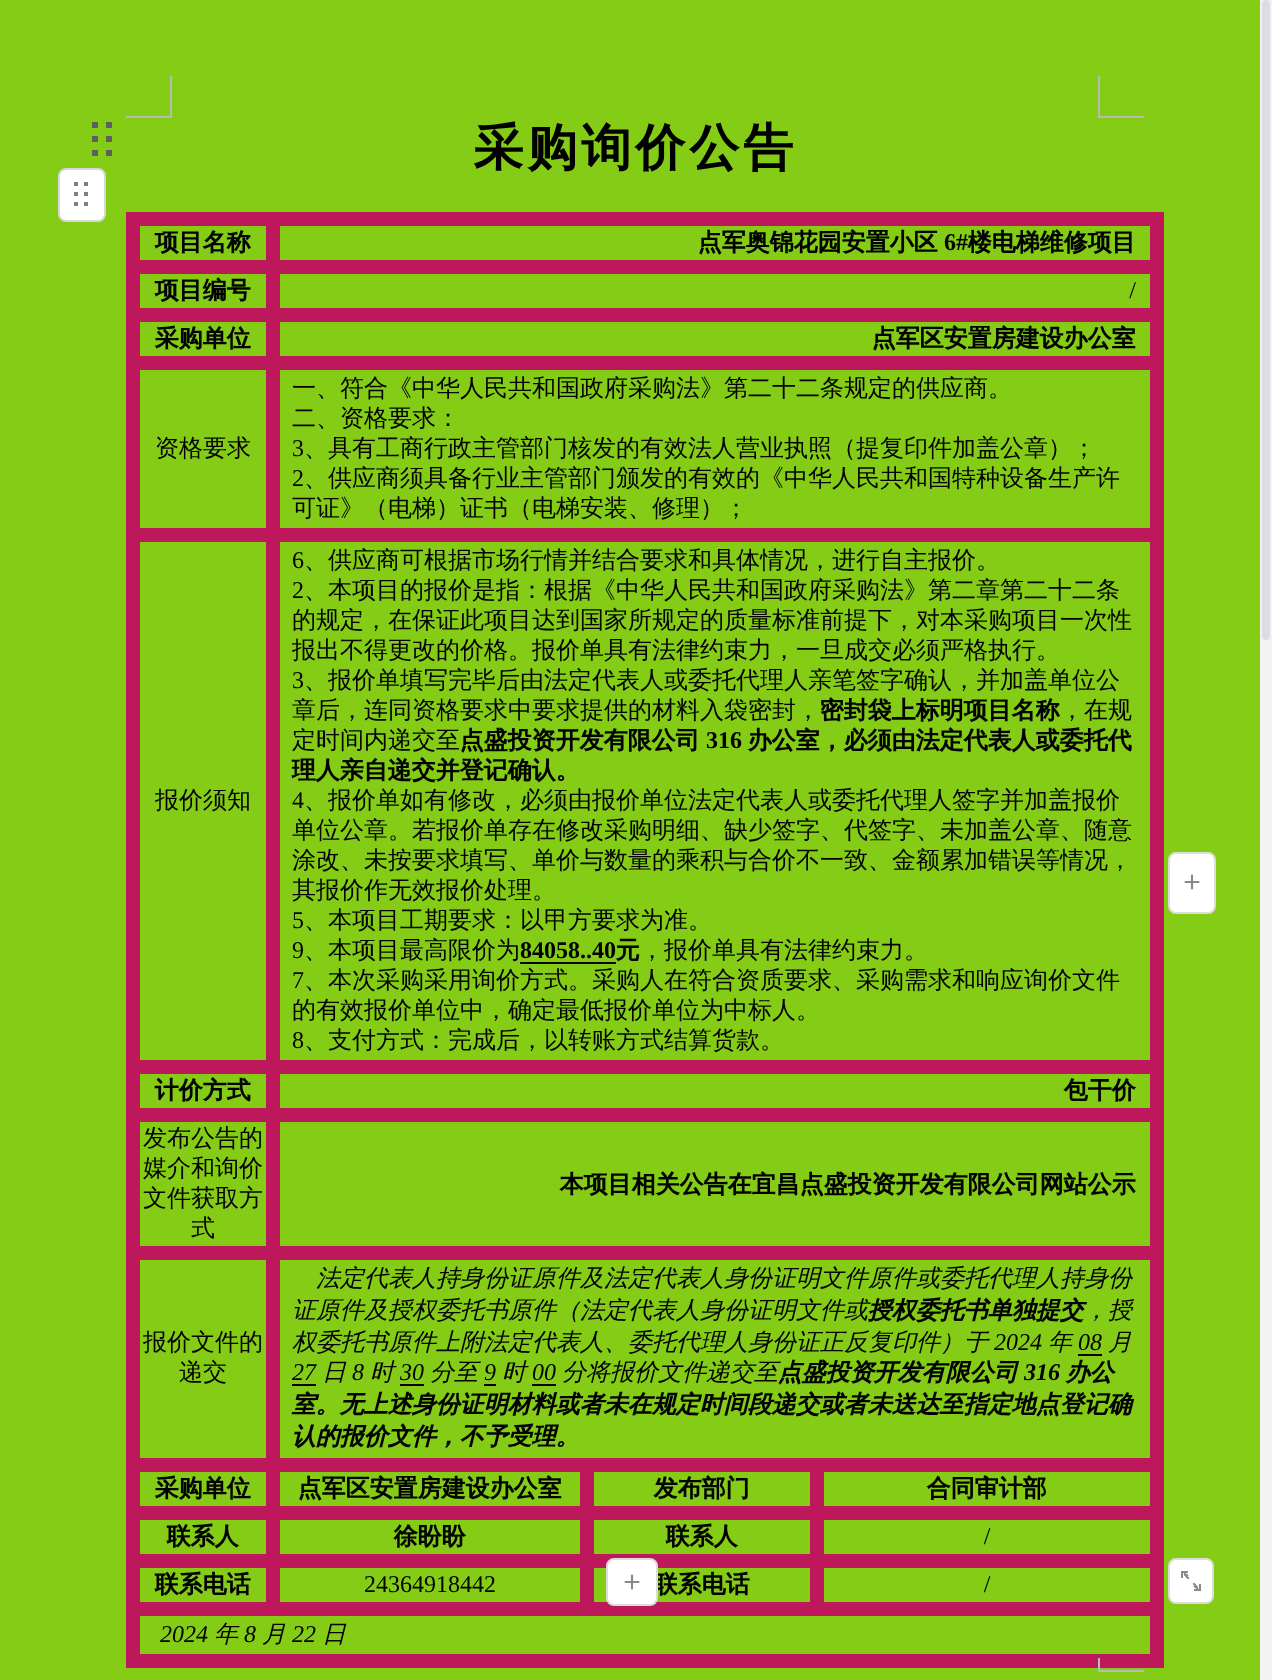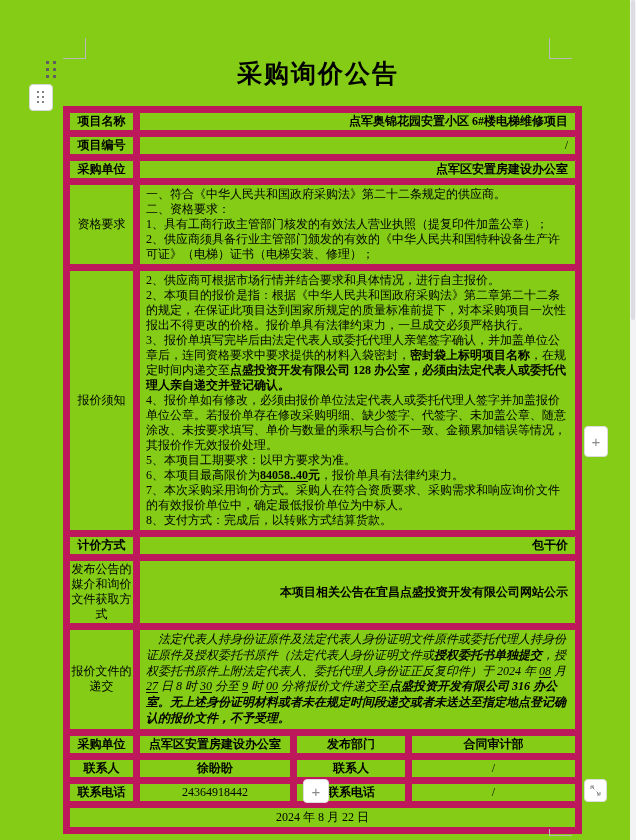--- a/index.html
+++ b/index.html
@@ -37,21 +37,21 @@
   td.lbl-sm{font-size:11px;line-height:14px;padding:1px 0;}
   td.val{text-align:right;padding:1px 7px;}
   .b{font-weight:bold;}
   .u{text-decoration:underline;text-underline-offset:2px;}
   tr.h21{height:21px;} tr.h18{height:18px;} tr.h19{height:19px;}
   td.flow{padding:2px 6px;font-size:11.5px;line-height:16.2px;vertical-align:middle;}
   td.flow p{margin:0;}
   td.qual{line-height:15px;font-size:11.5px;}
   td.sub p{text-indent:1em;line-height:15.8px;font-style:italic;}
   td.ctr{text-align:center;padding:1px 2px;font-size:11.5px;}
-  td.date-cell{text-align:center;padding:2px 10px;font-size:12px;}
+  td.date-cell{text-align:left;padding:2px 10px;font-size:12px;font-style:italic;}
   svg.fs{display:block;}
 </style>
 </head>
 <body>
 
 <div class="page">
 
   <div class="drag-dots">
     <i></i>
       <i></i>
@@ -97,34 +97,34 @@
     <tr class="h21">
       <td class="lbl b">采购单位</td>
       <td class="val b" colspan="3">点军区安置房建设办公室</td>
     </tr>
 
     <tr>
       <td class="lbl">资格要求</td>
       <td class="flow qual" colspan="3">
         <p>一、符合《中华人民共和国政府采购法》第二十二条规定的供应商。</p>
         <p>二、资格要求：</p>
-        <p>1、具有工商行政主管部门核发的有效法人营业执照（提复印件加盖公章）；</p>
+        <p>3、具有工商行政主管部门核发的有效法人营业执照（提复印件加盖公章）；</p>
         <p>2、供应商须具备行业主管部门颁发的有效的《中华人民共和国特种设备生产许可证》（电梯）证书（电梯安装、修理）；</p>
       </td>
     </tr>
 
     <tr>
       <td class="lbl">报价须知</td>
       <td class="flow" colspan="3">
-        <p><span>2、供应商可根据市场行情并结合要求和具体情况，进行自主报价。</span></p>
+        <p><span>6、供应商可根据市场行情并结合要求和具体情况，进行自主报价。</span></p>
         <p><span>2、本项目的报价是指：根据《中华人民共和国政府采购法》第二章第二十二条的规定，在保证此项目达到国家所规定的质量标准前提下，对本采购项目一次性报出不得更改的价格。报价单具有法律约束力，一旦成交必须严格执行。</span></p>
-        <p><span>3、报价单填写完毕后由法定代表人或委托代理人亲笔签字确认，并加盖单位公章后，连同资格要求中要求提供的材料入袋密封，</span><span class="b">密封袋上标明项目名称</span><span>，在规定时间内递交至</span><span class="b">点盛投资开发有限公司 128 办公室，必须由法定代表人或委托代理人亲自递交并登记确认。</span></p>
+        <p><span>3、报价单填写完毕后由法定代表人或委托代理人亲笔签字确认，并加盖单位公章后，连同资格要求中要求提供的材料入袋密封，</span><span class="b">密封袋上标明项目名称</span><span>，在规定时间内递交至</span><span class="b">点盛投资开发有限公司 316 办公室，必须由法定代表人或委托代理人亲自递交并登记确认。</span></p>
         <p><span>4、报价单如有修改，必须由报价单位法定代表人或委托代理人签字并加盖报价单位公章。若报价单存在修改采购明细、缺少签字、代签字、未加盖公章、随意涂改、未按要求填写、单价与数量的乘积与合价不一致、金额累加错误等情况，其报价作无效报价处理。</span></p>
         <p><span>5、本项目工期要求：以甲方要求为准。</span></p>
-        <p><span>6、本项目最高限价为</span><span class="b u">84058..40</span><span class="b">元</span><span>，报价单具有法律约束力。</span></p>
+        <p><span>9、本项目最高限价为</span><span class="b u">84058..40</span><span class="b">元</span><span>，报价单具有法律约束力。</span></p>
         <p><span>7、本次采购采用询价方式。采购人在符合资质要求、采购需求和响应询价文件的有效报价单位中，确定最低报价单位为中标人。</span></p>
         <p><span>8、支付方式：完成后，以转账方式结算货款。</span></p>
       </td>
     </tr>
 
     <tr class="h21">
       <td class="lbl b">计价方式</td>
       <td class="val b" colspan="3">包干价</td>
     </tr>
 

